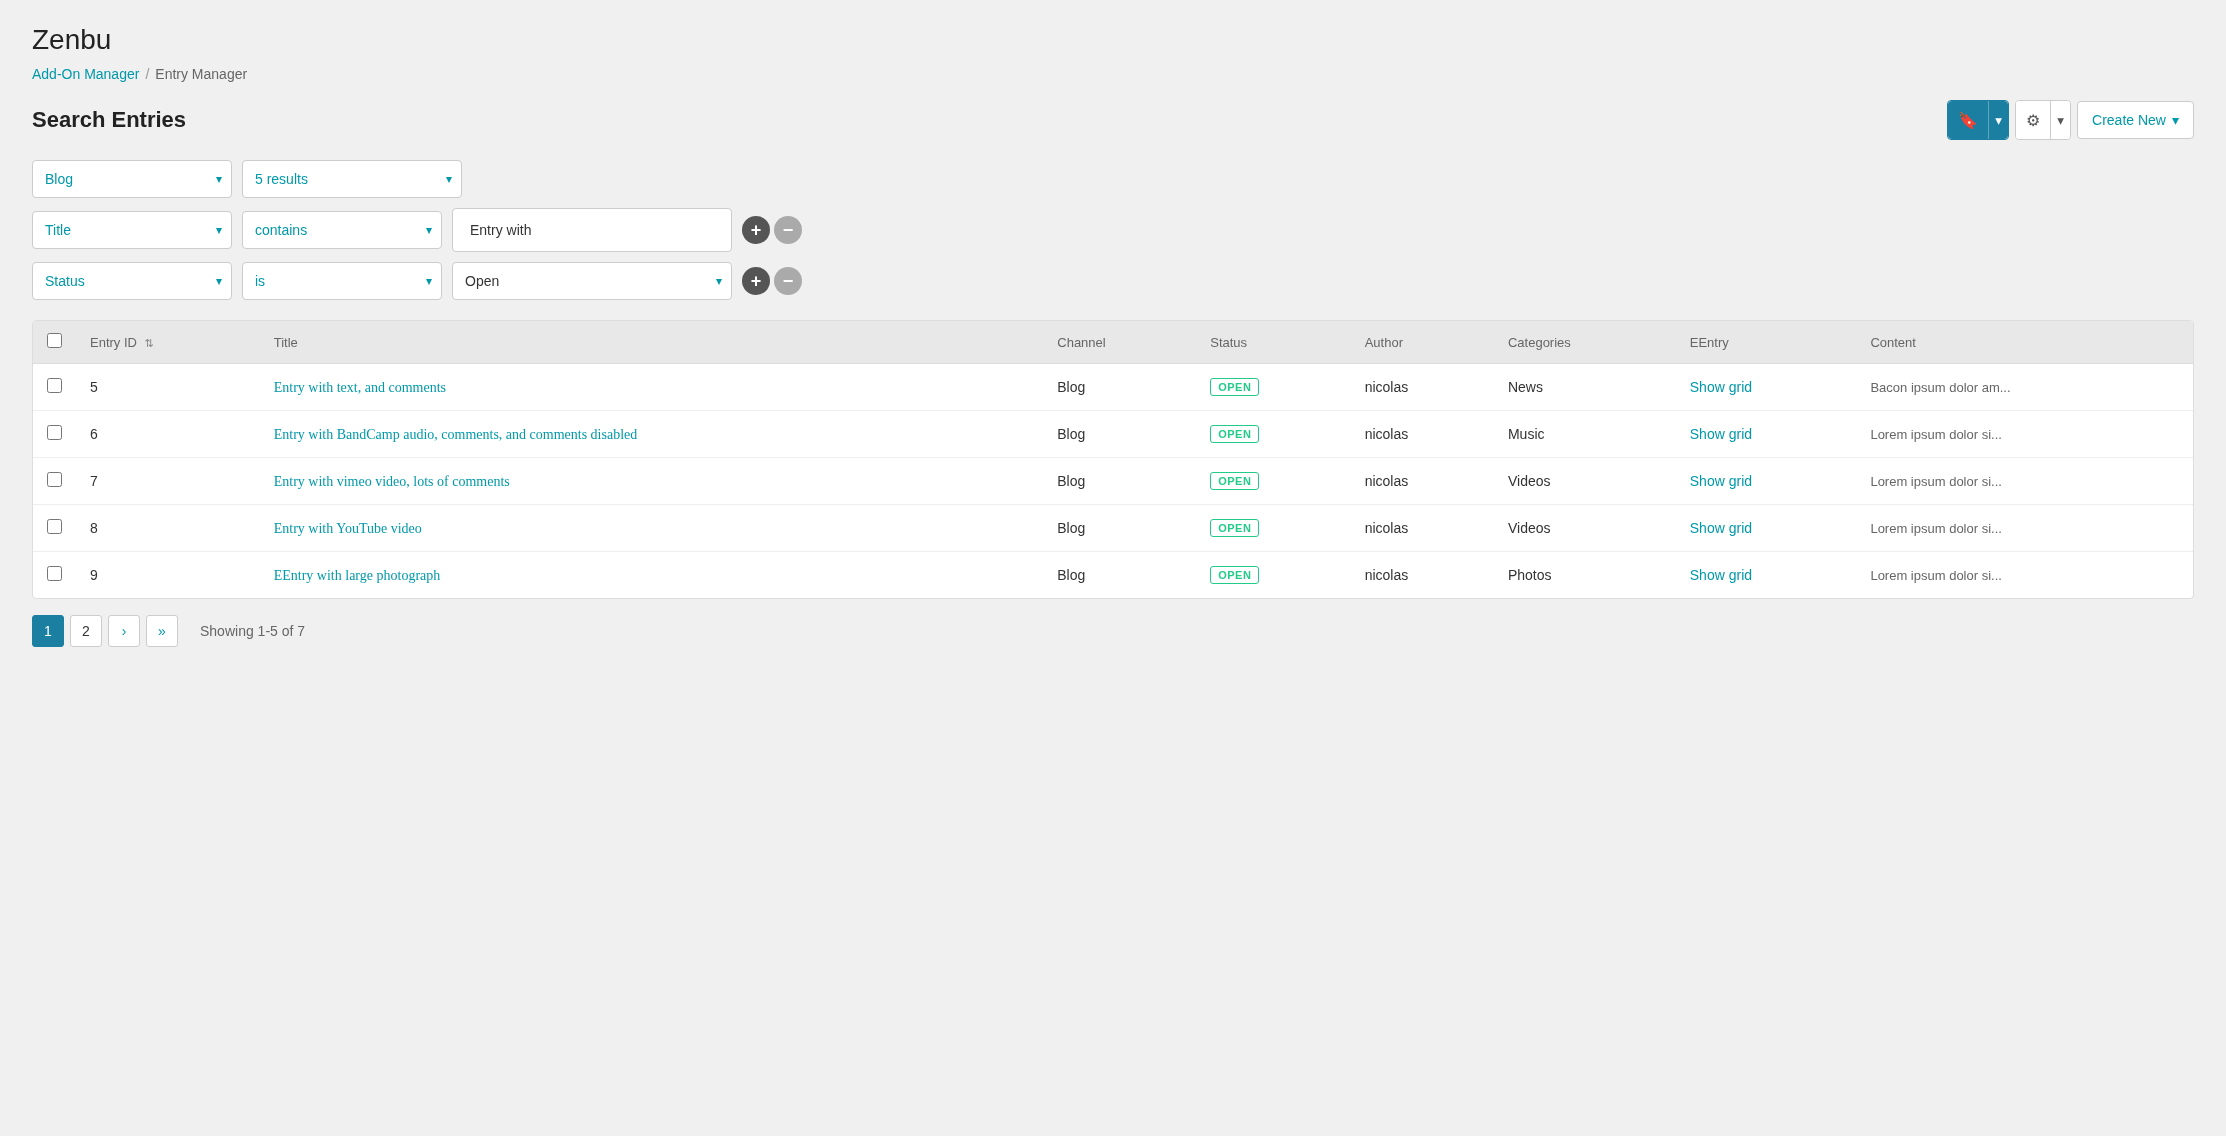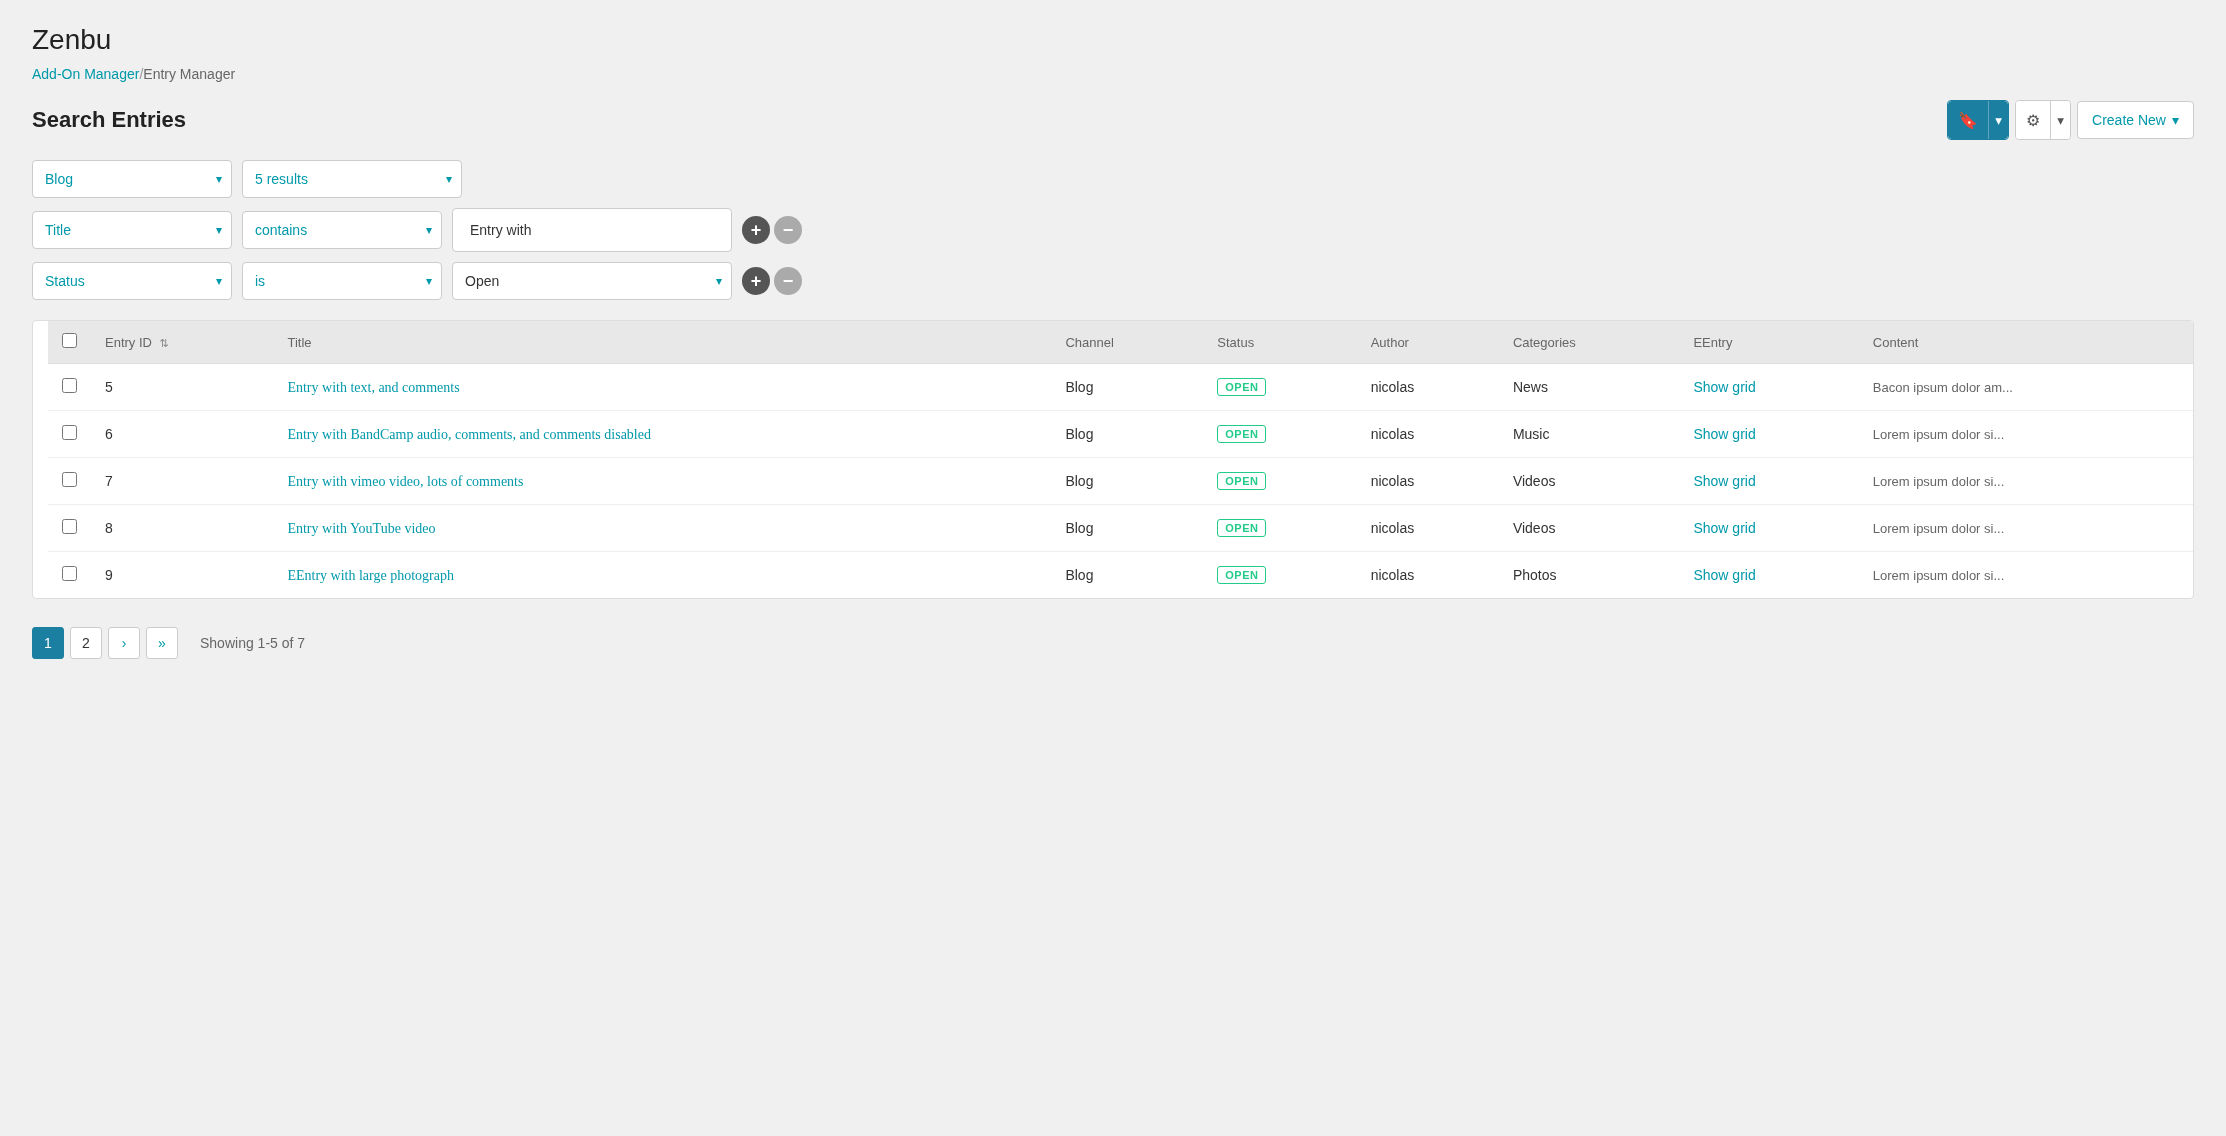--- a/index.html
+++ b/index.html
@@ -16,21 +16,21 @@
     }
     .app-title {
       font-size: 28px;
       font-weight: normal;
       color: #222;
       margin-bottom: 10px;
     }
     .breadcrumb {
       display: flex;
       align-items: center;
-      gap: 0;
+      gap: 6px;
       margin-bottom: 18px;
       font-size: 14px;
       color: #666;
     }
     .breadcrumb-link {
       color: #0099aa;
       cursor: pointer;
       text-decoration: none;
     }
     .breadcrumb-sep { color: #999; }
@@ -197,22 +197,21 @@
       font-weight: bold;
       color: white;
     }
     .btn-add { background: #555; }
     .btn-remove { background: #aaa; }
     .table-container {
       background: white;
       border: 1px solid #ddd;
       border-radius: 4px;
       overflow: hidden;
-      margin-bottom: 28px;
-      padding-left: 15px;
+      margin-bottom: 16px;
     }
     .data-table {
       width: 100%;
       border-collapse: collapse;
     }
     .data-table thead tr {
       background: #e8e8e8;
     }
     .data-table th {
       padding: 12px 14px;

